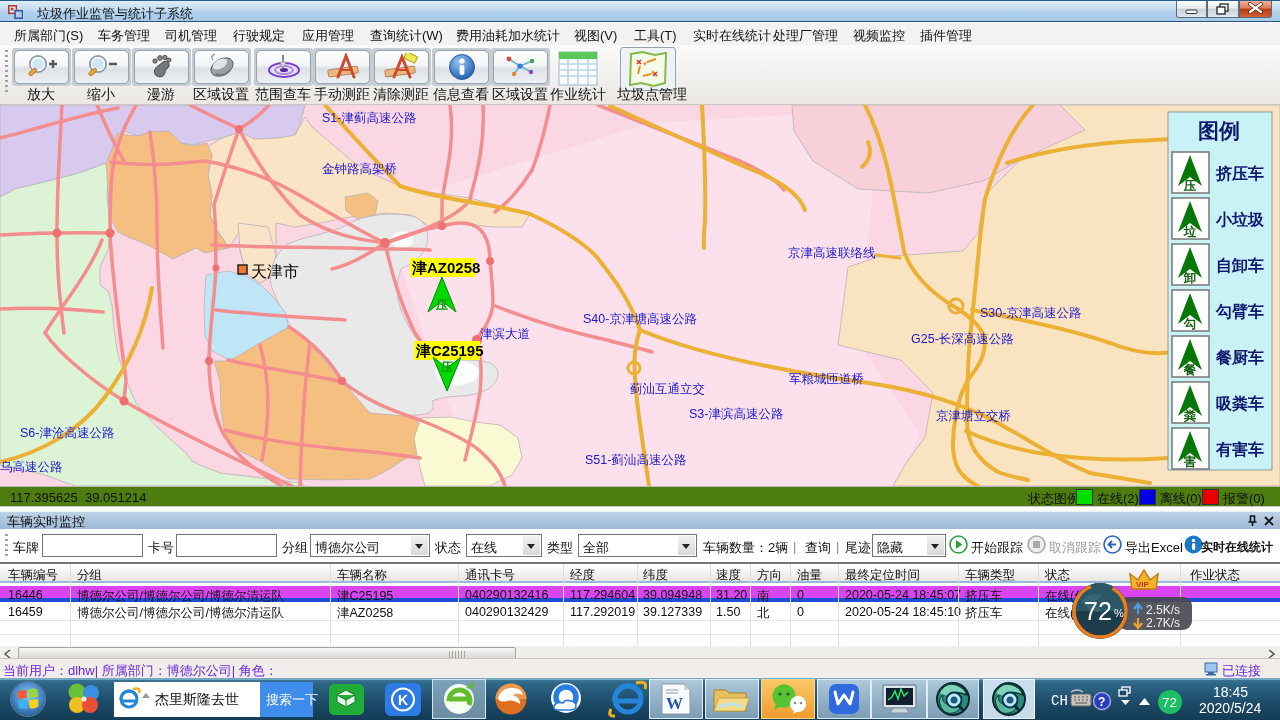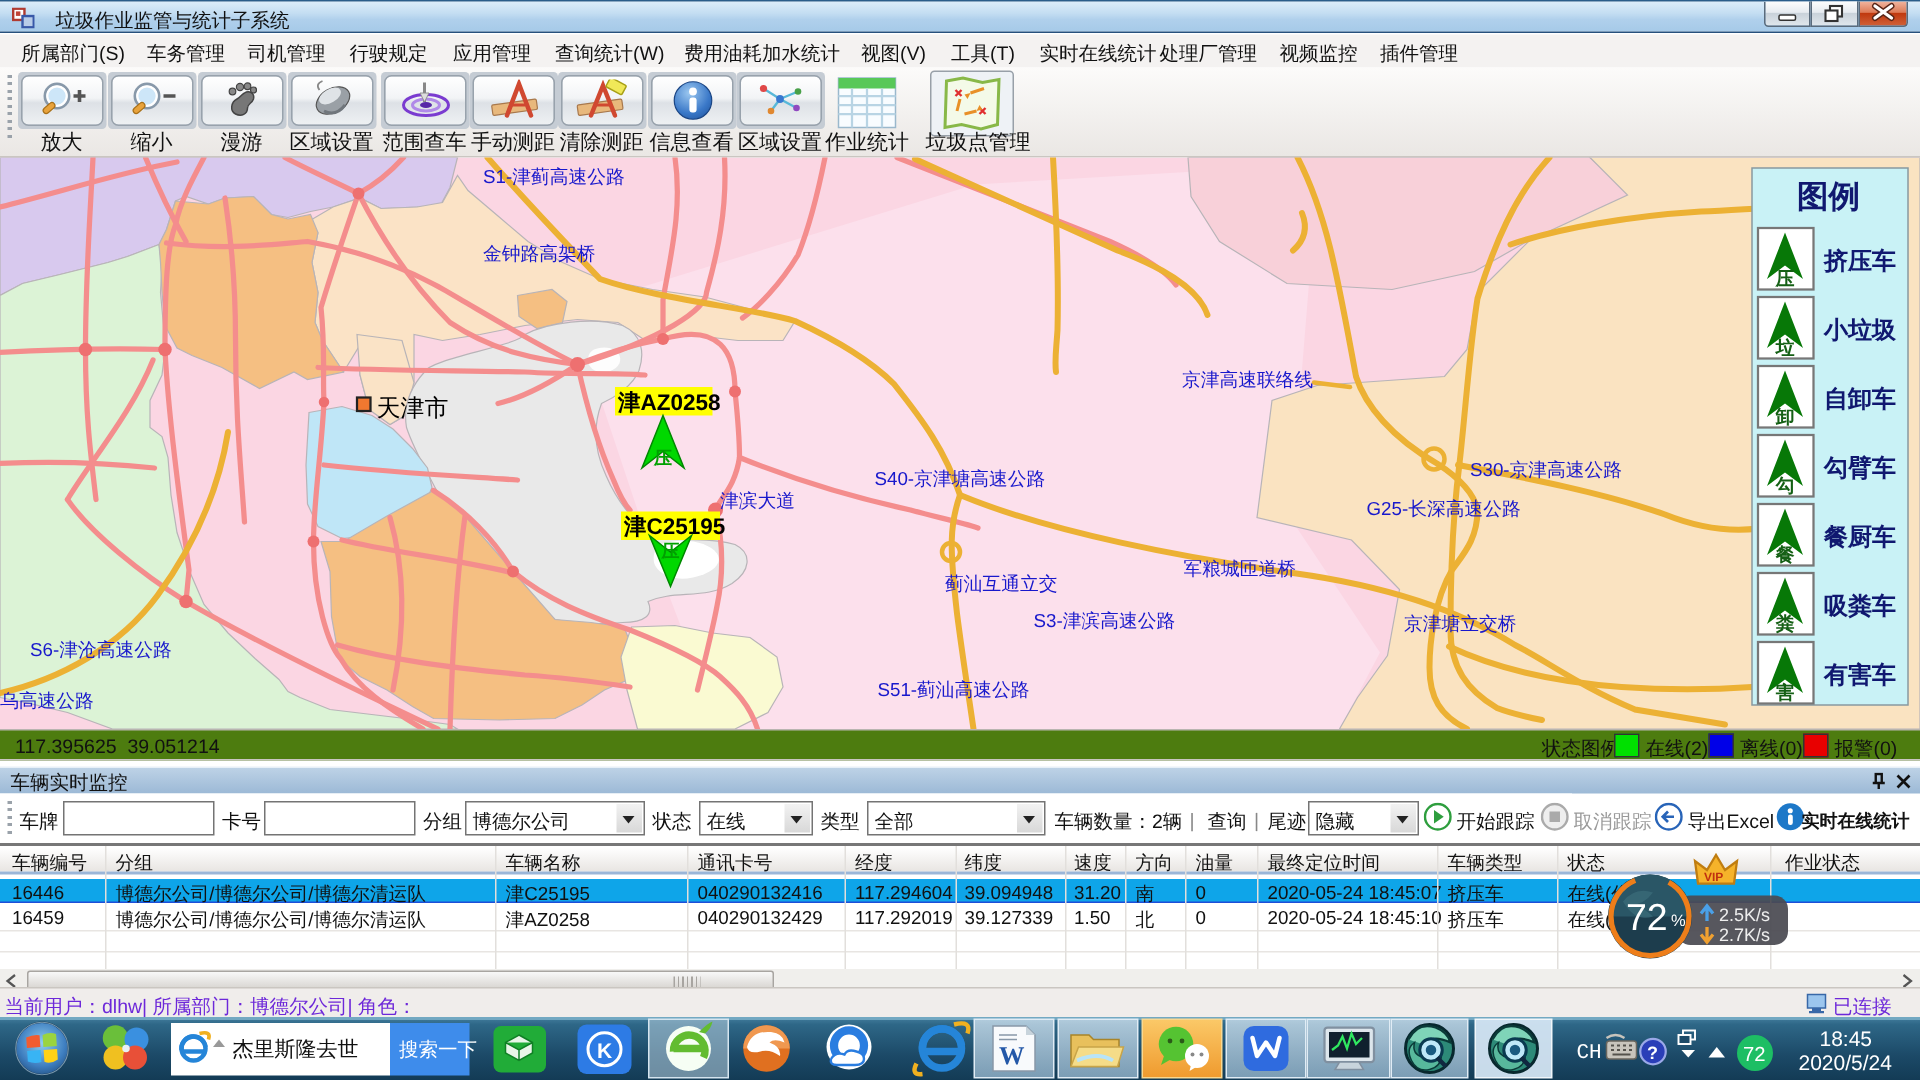--- a/index.html
+++ b/index.html
@@ -453,21 +453,21 @@
       <span style="left:570px">经度</span>
       <span style="left:643px">纬度</span>
   <span style="left:716px">速度</span>
       <span style="left:757px">方向</span>
       <span style="left:797px">油量</span>
   <span style="left:845px">最终定位时间</span>
       <span style="left:965px">车辆类型</span>
       <span style="left:1045px">状态</span>
   <span style="left:1190px">作业状态</span>
  </div>
- <div class="trow" style="top:22px;background:#0ea5e9;border-bottom:1px solid #1d4ed8">
+ <div class="trow" style="top:22px;background:#d946ef;border-bottom:4px solid #1d4ed8">
   <span style="left:8px">16446</span>
       <span style="left:77px">博德尔公司/博德尔公司/博德尔清运队</span>
       <span style="left:337px">津C25195</span>
   <span style="left:465px">040290132416</span>
       <span style="left:570px">117.294604</span>
       <span style="left:643px">39.094948</span>
   <span style="left:716px">31.20</span>
       <span style="left:757px">南</span>
       <span style="left:797px">0</span>
   <span style="left:845px">2020-05-24 18:45:07</span>

